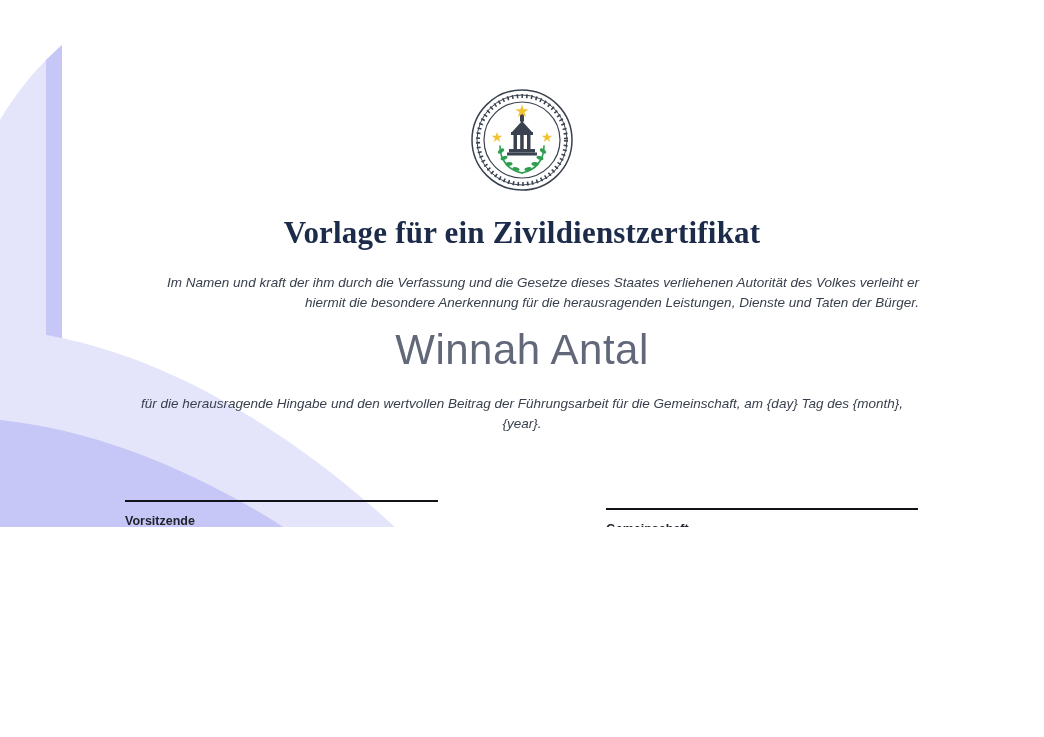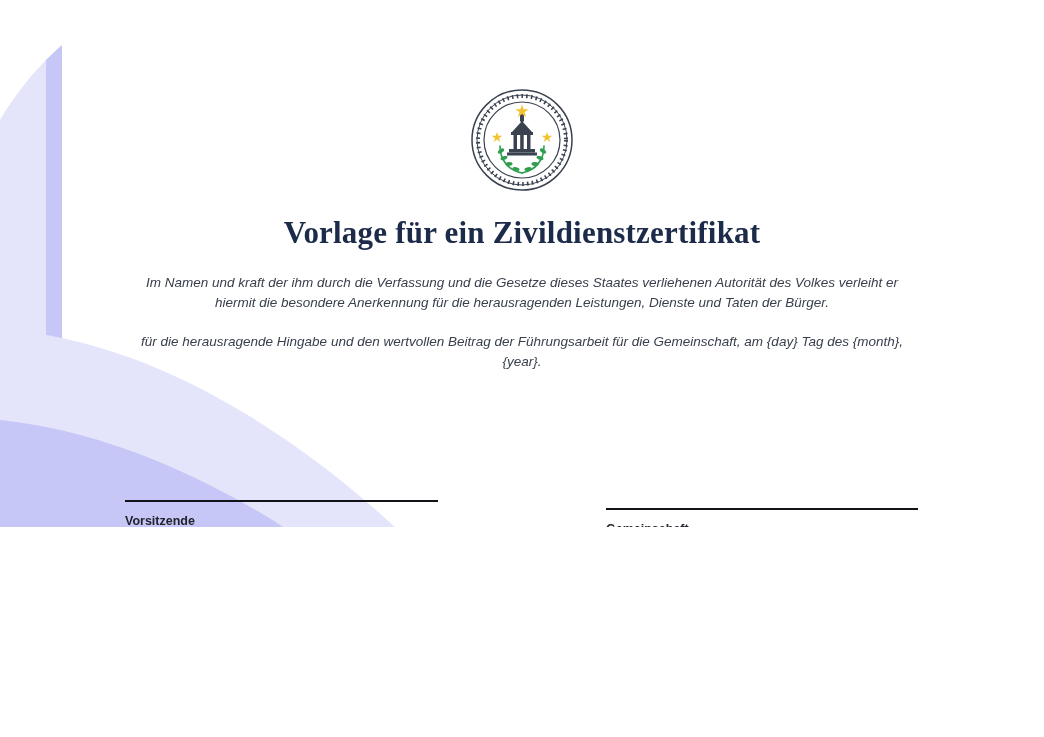--- a/index.html
+++ b/index.html
@@ -66,21 +66,21 @@
     letter-spacing: 0.2px;
   }
 
   .preamble {
     margin: 22px 0 0 0;
     font-family: "Liberation Sans", sans-serif;
     font-style: italic;
     font-size: 13.5px;
     line-height: 1.45;
     color: #39404d;
-    text-align: center;
+    text-align: right;
   }
 
   .recipient {
     margin: 14px 0 0 0;
     text-align: center;
     font-family: "Liberation Sans", sans-serif;
     font-size: 42px;
     font-weight: 400;
     color: #62687a;
     letter-spacing: 0.5px;
@@ -182,20 +182,21 @@
         <ellipse cx="70" cy="70" rx="3.6" ry="1.9" transform="rotate(20 70 70)"></ellipse>
         <ellipse cx="65" cy="76" rx="3.6" ry="1.9" transform="rotate(5 65 76)"></ellipse>
         <ellipse cx="58" cy="81" rx="3.6" ry="1.9" transform="rotate(-10 58 81)"></ellipse>
       </g>
     </svg>
   </div>
 
   <div class="content">
     <h1 class="title">Vorlage für ein Zivildienstzertifikat</h1>
     <p class="preamble">Im Namen und kraft der ihm durch die Verfassung und die Gesetze dieses Staates verliehenen Autorität des Volkes verleiht er hiermit die besondere Anerkennung für die herausragenden Leistungen, Dienste und Taten der Bürger.</p>
+    <div class="recipient">Winnah Antal</div>
     <p class="closing">für die herausragende Hingabe und den wertvollen Beitrag der Führungsarbeit für die Gemeinschaft, am {day} Tag des {month}, {year}.</p>
   </div>
 
   <div class="sig sig-left">
     <div class="sig-line"></div>
     <div class="sig-label">Vorsitzende</div>
   </div>
 
   <div class="sig sig-right">
     <div class="sig-line"></div>

